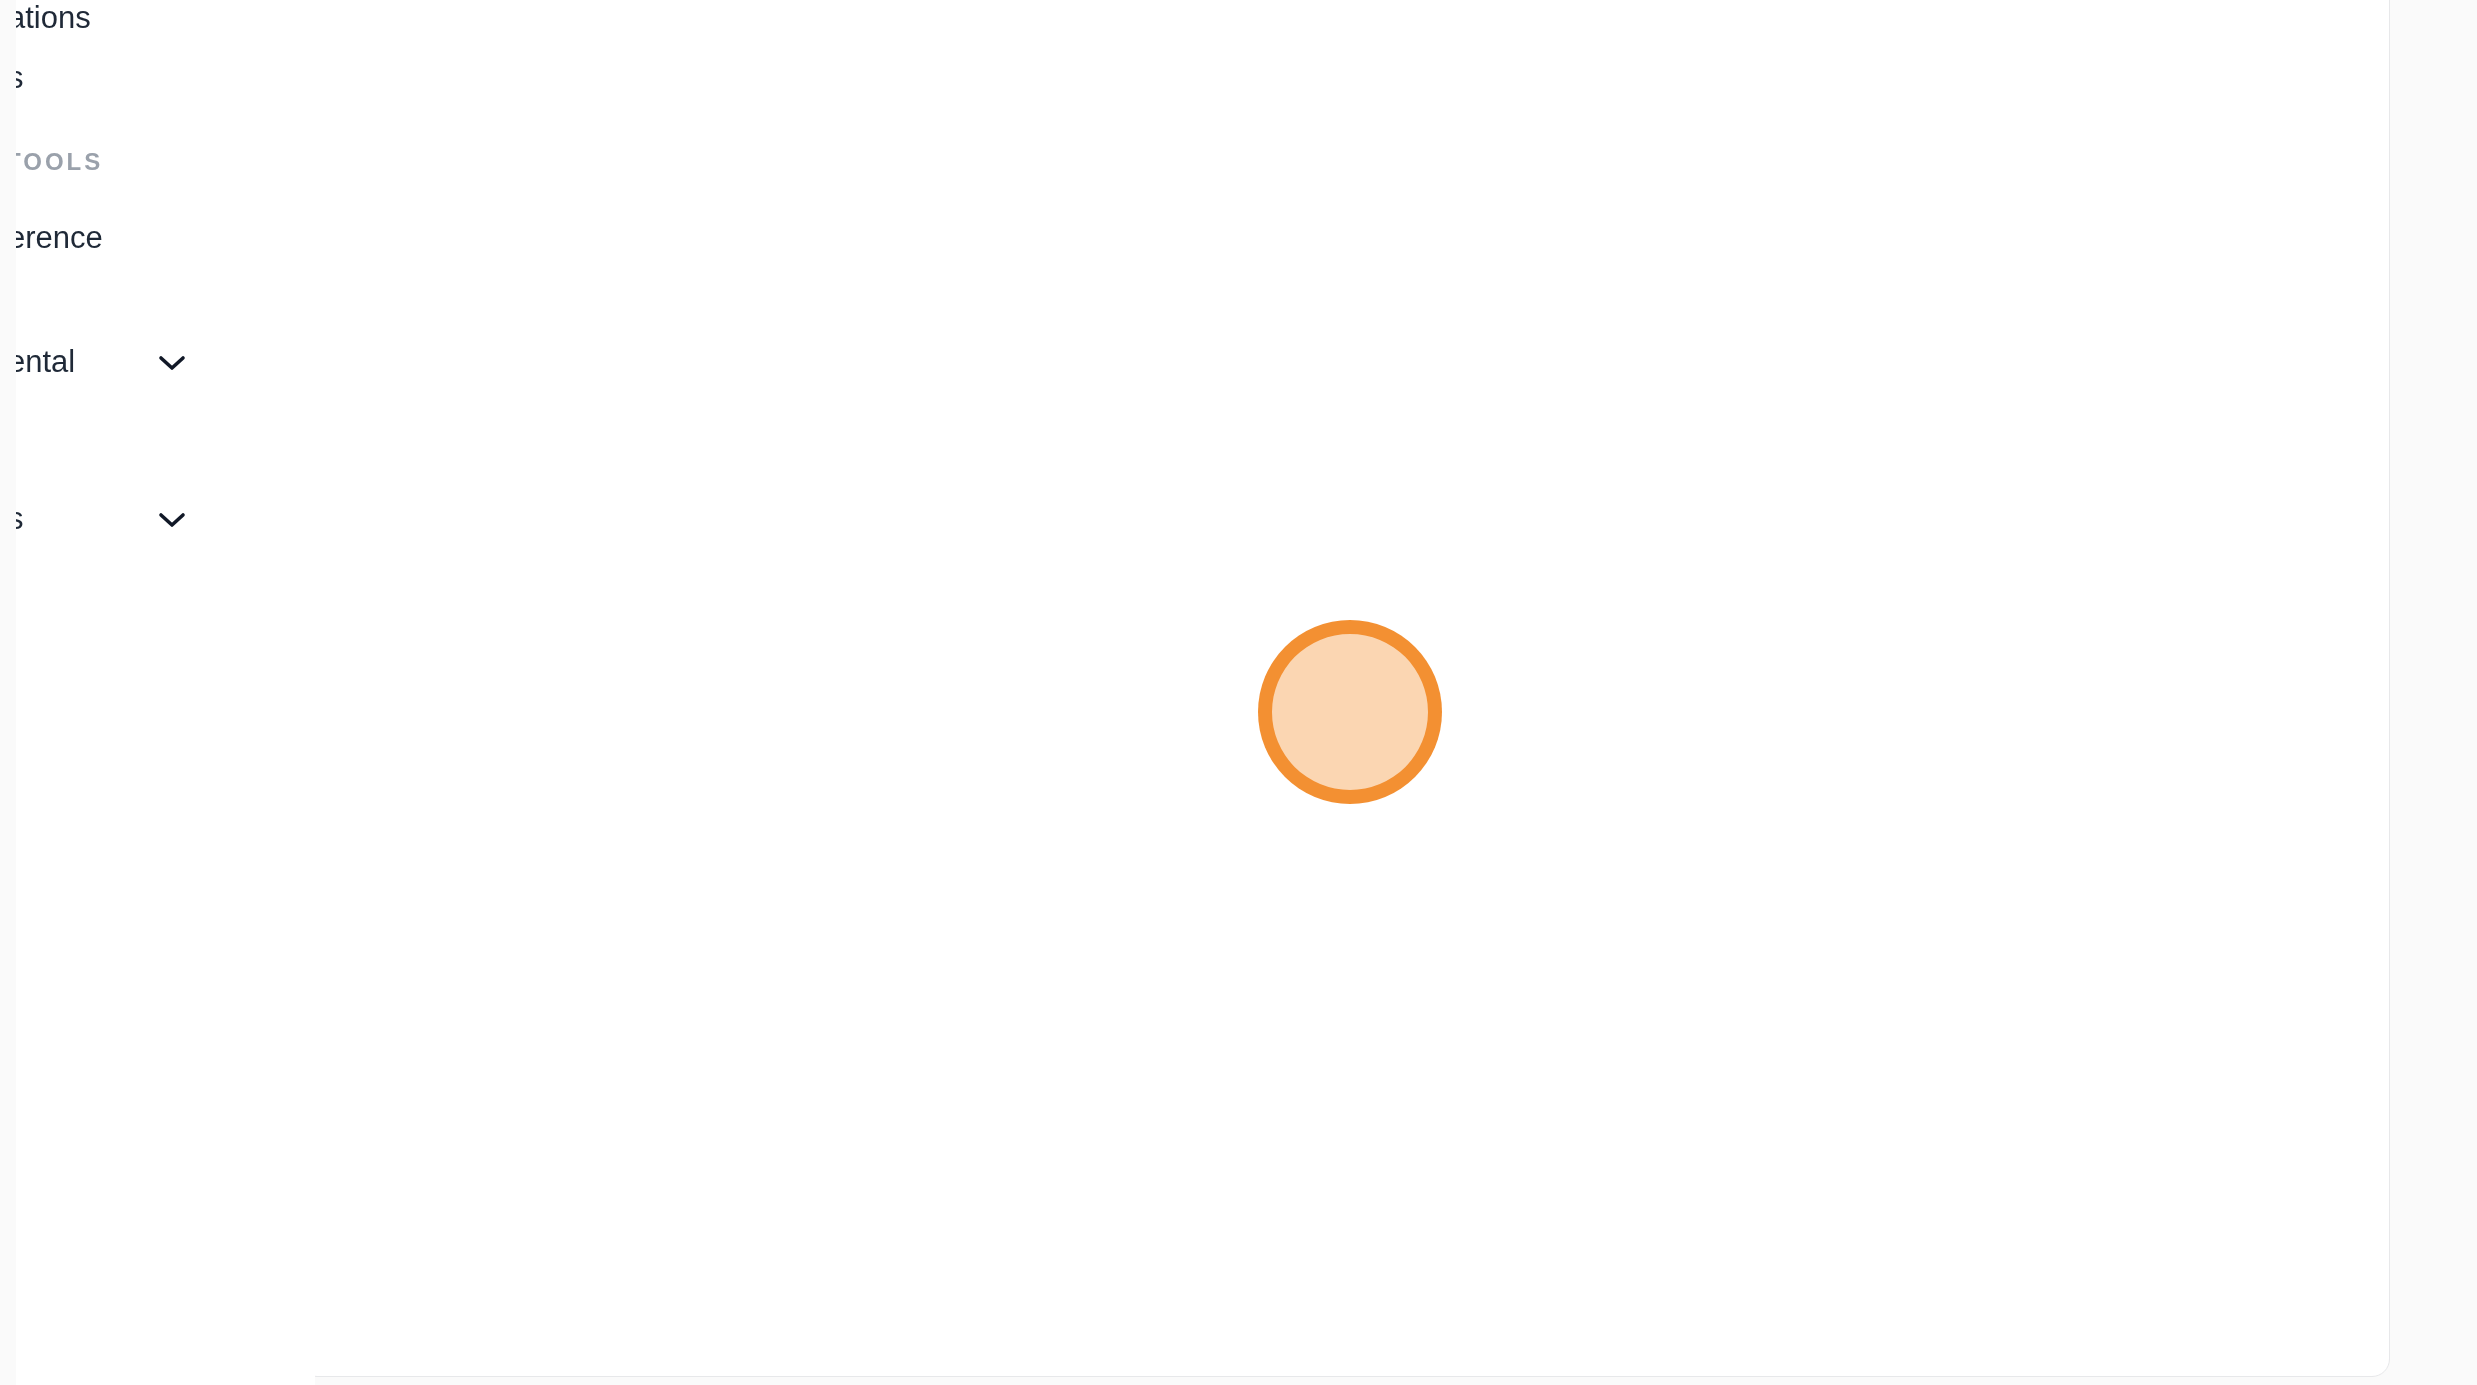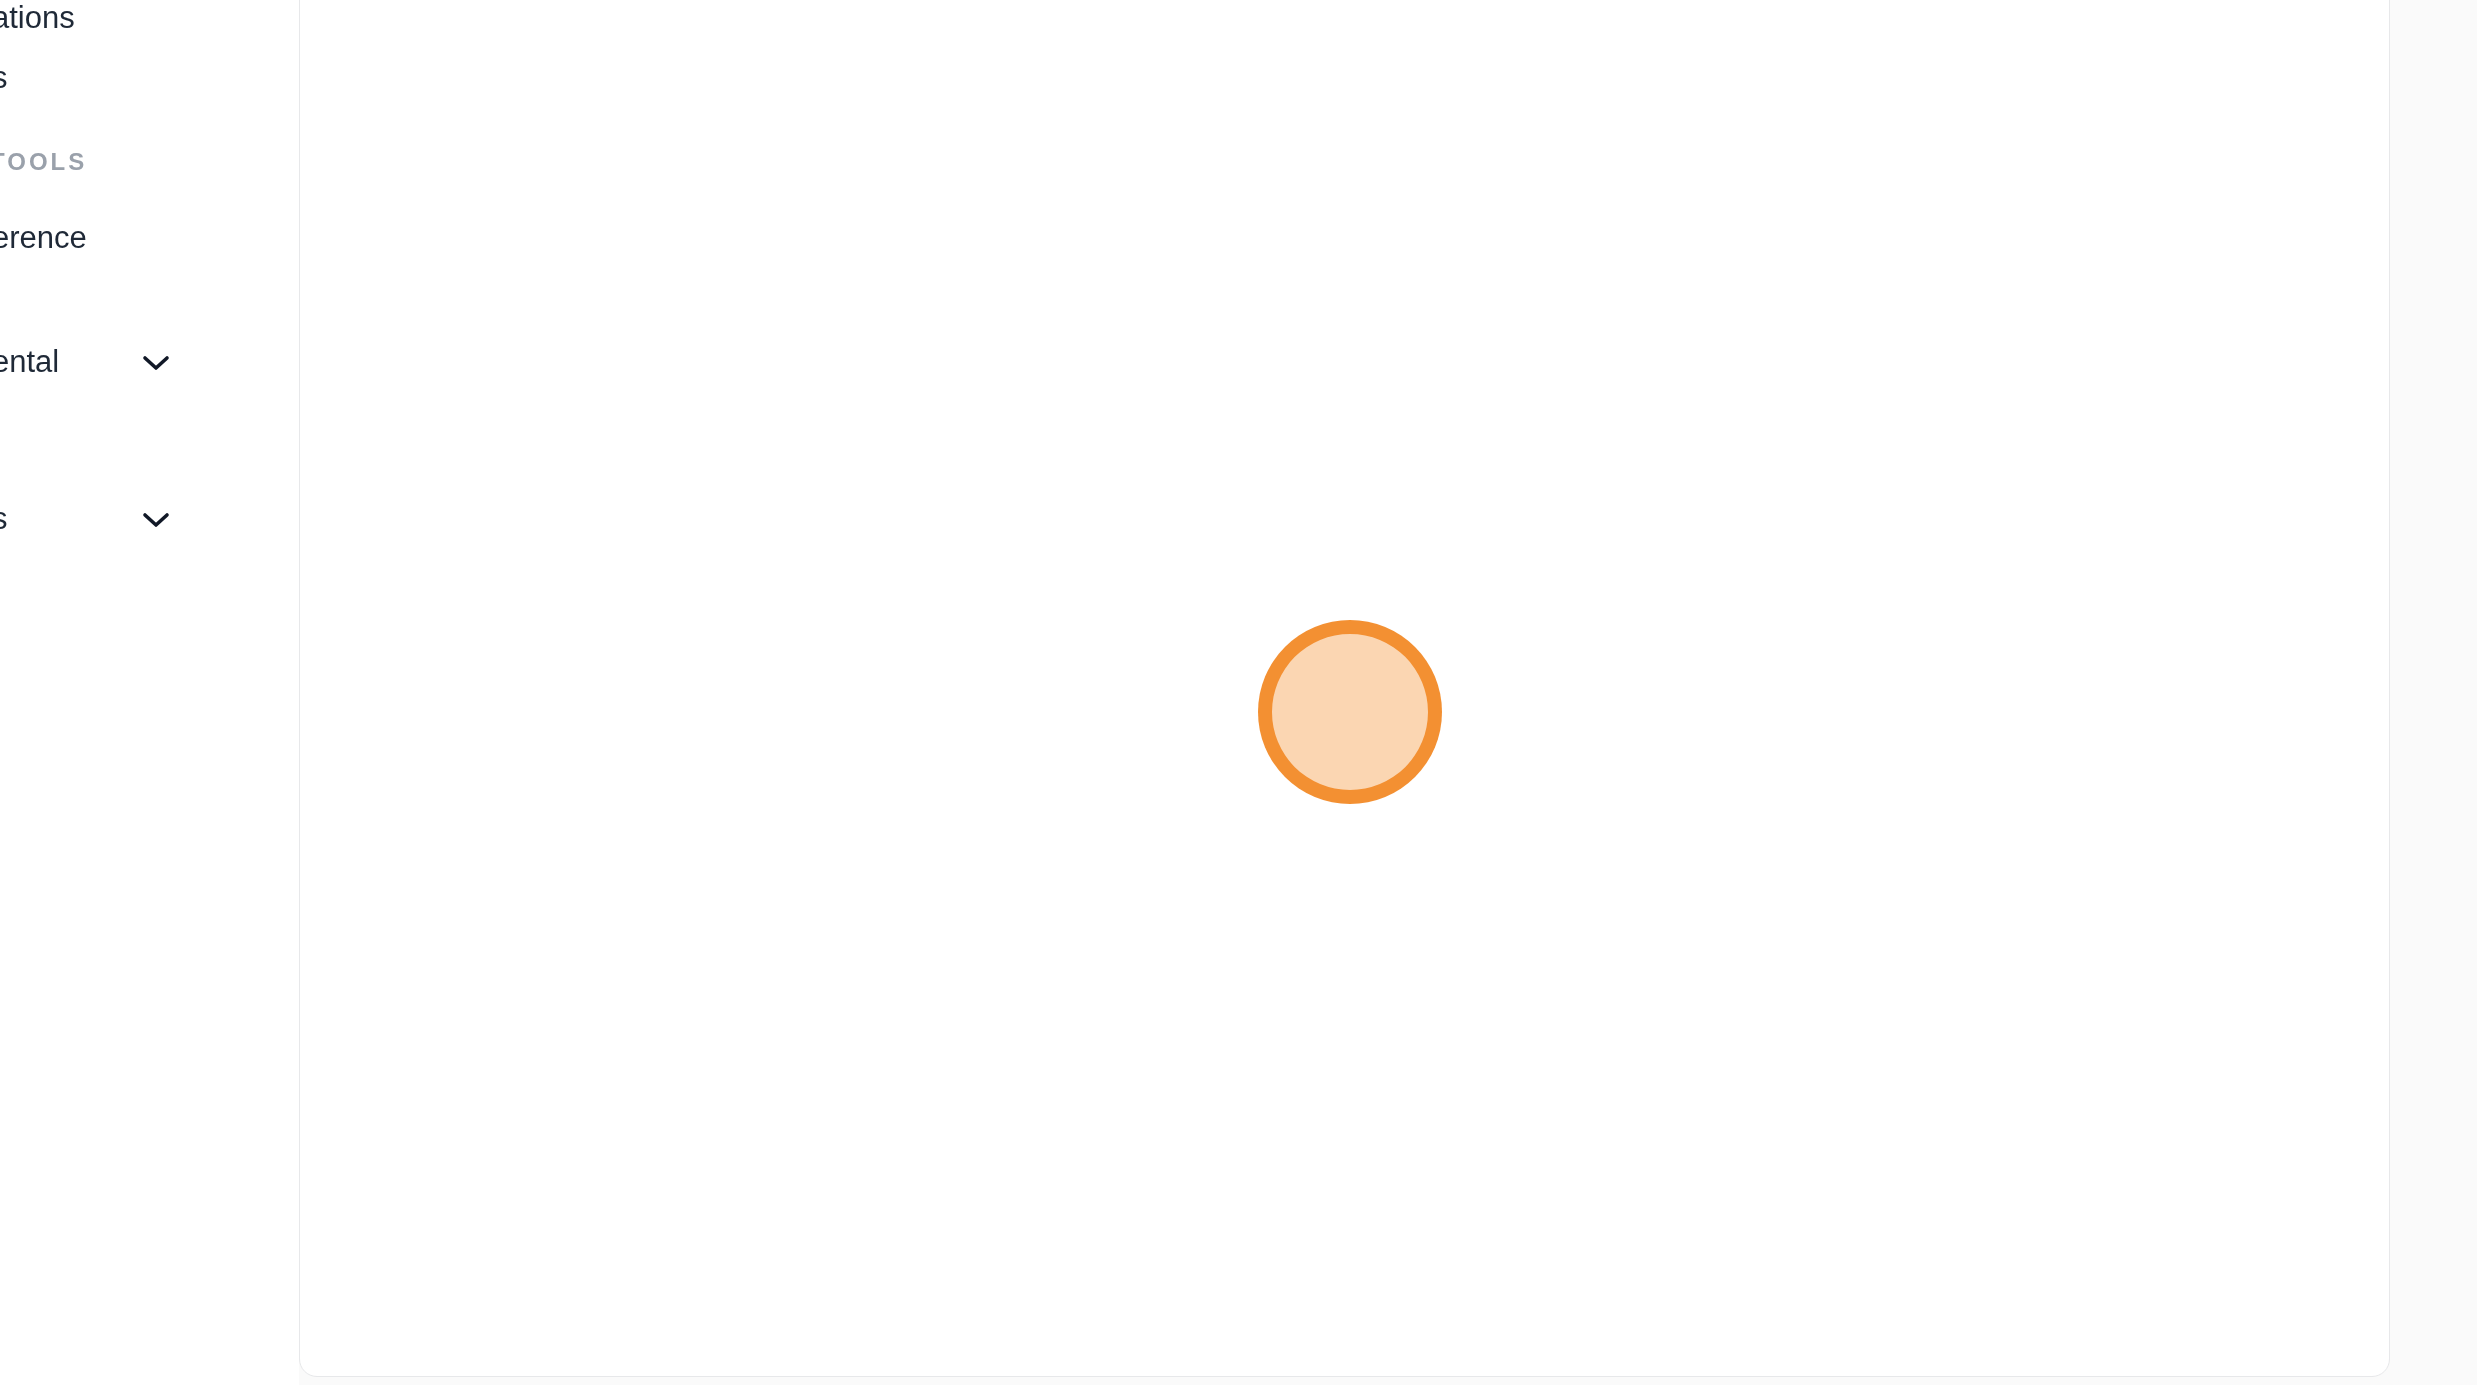--- a/index.html
+++ b/index.html
@@ -1,20 +1,20 @@
 <!DOCTYPE html>
 <html><head>
 <meta charset="utf-8">
 <style>
   * { margin:0; padding:0; box-sizing:border-box; }
   html,body { width:2477px; height:1385px; overflow:hidden; }
   body { background:#fafafa; font-family:"Liberation Sans", sans-serif; color:#26282c; position:relative; }
 
   
-  .sidebar { position:absolute; left:0; top:0; width:299px; height:1385px; background:#fff; overflow:hidden; z-index:2; }
+  .sidebar { position:absolute; left:16px; top:0; width:299px; height:1385px; background:#fff; overflow:hidden; z-index:2; }
   .side-item { position:absolute; left:-8px; width:300px; font-size:31px; color:#1f2937; display:flex; align-items:center; height:44px; cursor:pointer; }
   .side-section { position:absolute; left:-10px; width:300px; font-size:24px; font-weight:700; letter-spacing:3px; color:#9aa1ab; height:34px; display:flex; align-items:center; }
   .side-chev { position:absolute; left:150px; }
 
   
   .card { position:absolute; left:299px; top:-24px; width:2091px; height:1401px; background:#fff; border:1.5px solid #e7e8ea; border-radius:18px; z-index:1; }
 
   
   .label-row { position:absolute; left:337px; height:44px; display:flex; align-items:center; font-size:29px; color:#2a2c31; white-space:nowrap; }
   .req-mark { color:#ef4444; width:17px; font-size:29px; padding-top:6px; }

